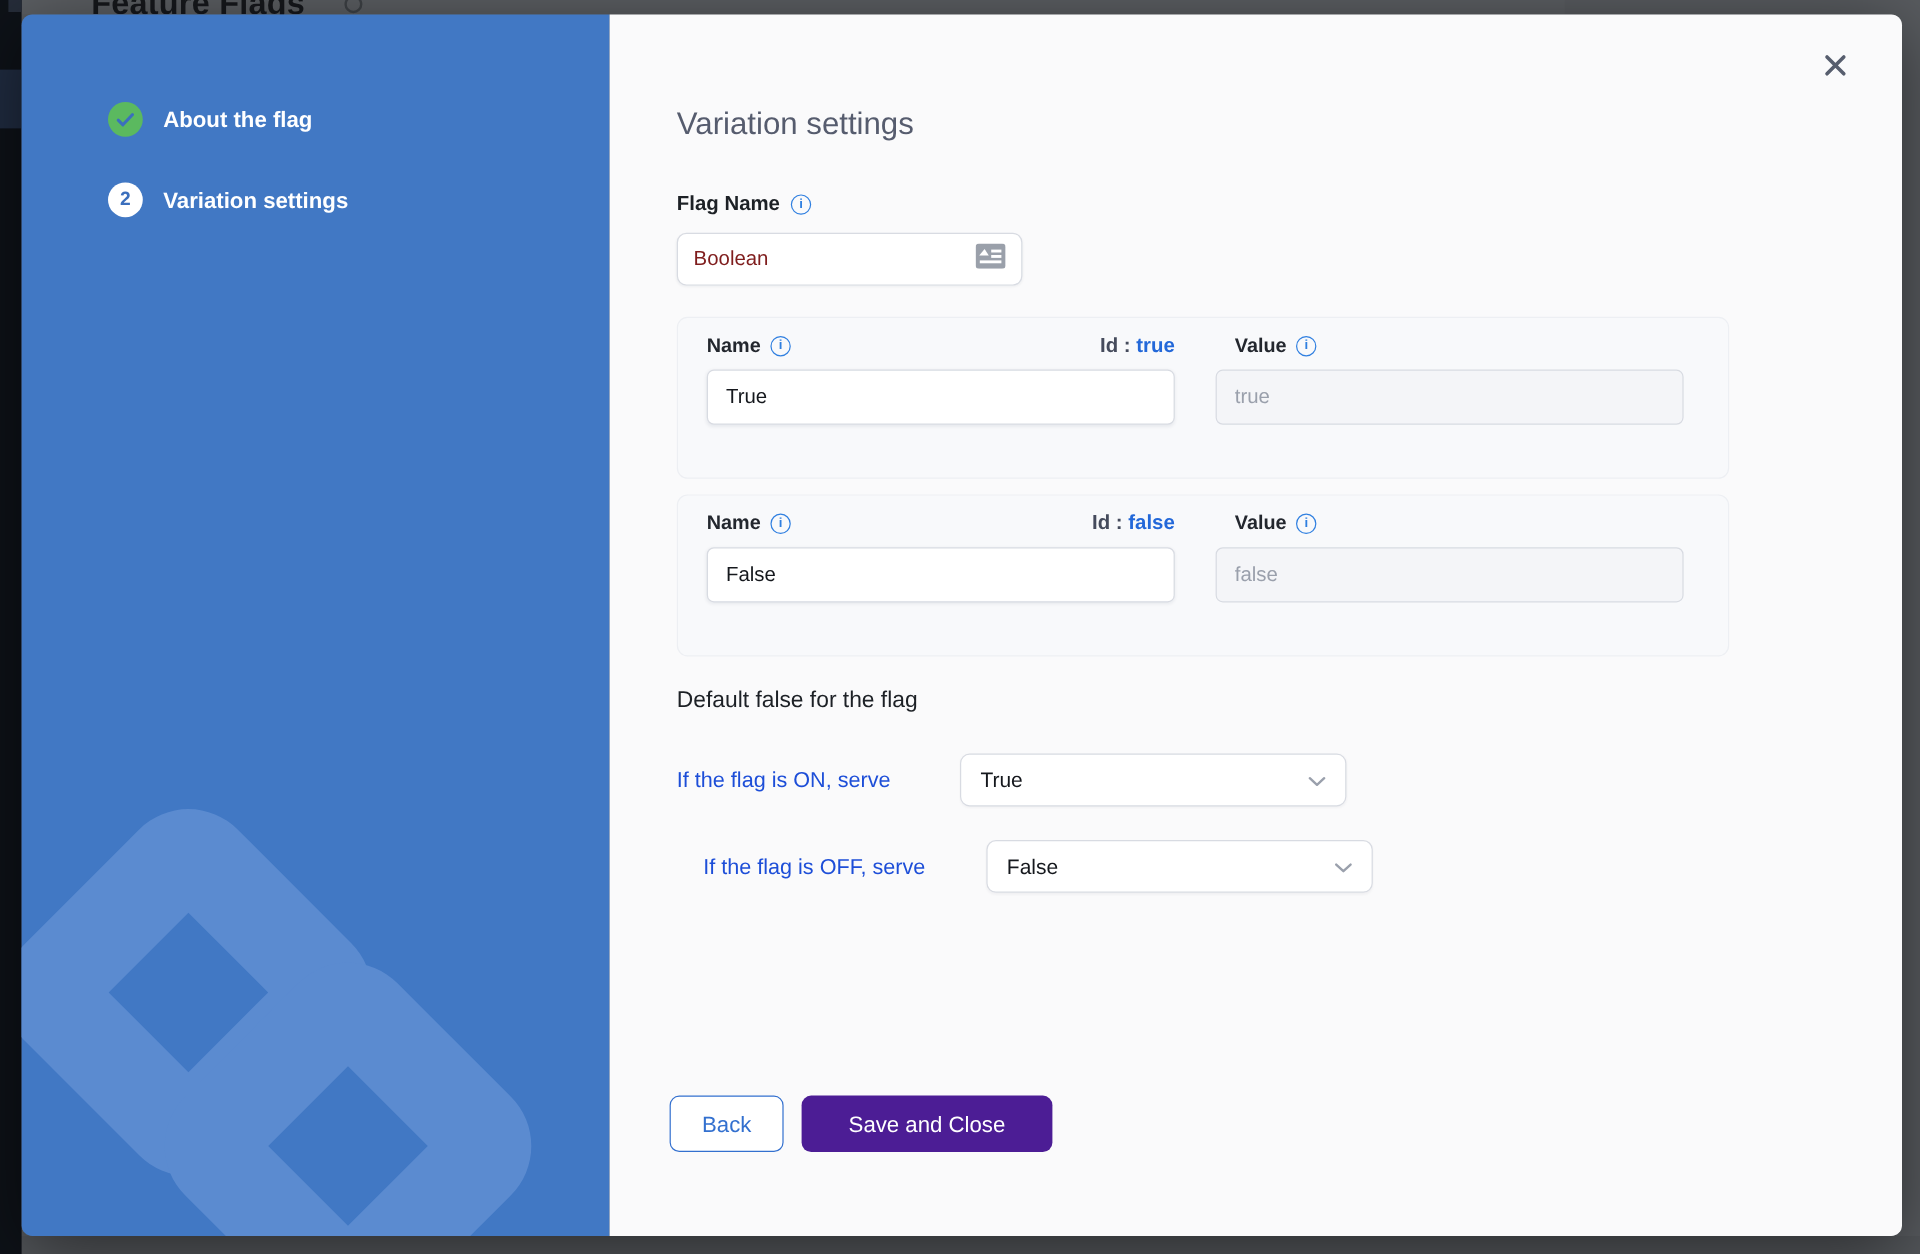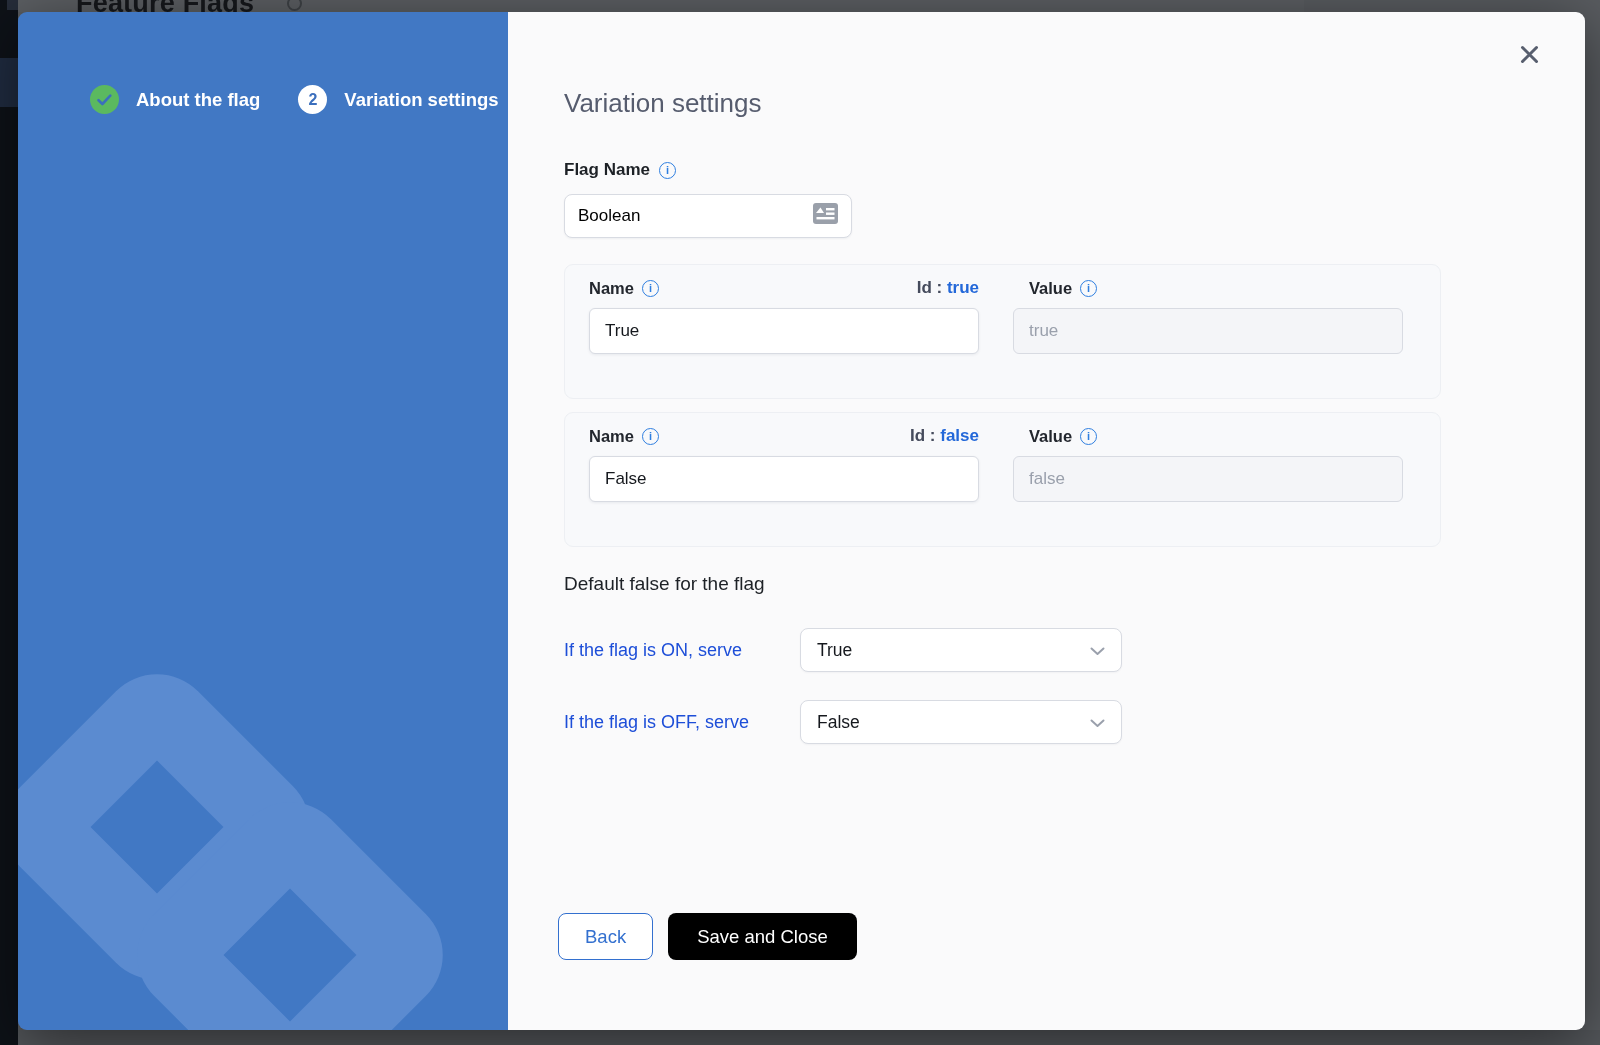--- a/index.html
+++ b/index.html
@@ -45,21 +45,21 @@
     position:absolute; left:18px; top:12px; width:1567px; height:1018px;
     border-radius:9px; display:flex; z-index:10;
     box-shadow:0 12px 60px rgba(0,0,0,.5);
   }
 
   
   .modal-sidebar {
     width:490px; flex:none; background:#4178c4;
     border-radius:9px 0 0 9px; position:relative; overflow:hidden;
   }
-  .steps { position:absolute; top:73px; left:72px; display:flex; flex-direction:row; gap:38px; }
+  .steps { position:absolute; top:73px; left:72px; display:flex; flex-direction:column; gap:38px; }
   .step { display:flex; align-items:center; gap:17px; cursor:pointer; }
   .step-circle {
     width:29px; height:29px; border-radius:50%; flex:none;
     display:flex; align-items:center; justify-content:center;
   }
   .step-circle.done { background:#5bb95f; }
   .step-circle.current { background:#ffffff; color:#3b6fbd; font-weight:700; font-size:16px; }
   .step-label { color:#ffffff; font-size:18.5px; font-weight:600; }
   .step.active .step-label { font-weight:700; }
 
@@ -94,21 +94,21 @@
     width:17px; height:17px; border-radius:50%;
     border:1.5px solid #2f7fe0; color:#2f7fe0;
     font-size:11px; font-weight:700; font-style:normal; line-height:1;
     display:inline-flex; align-items:center; justify-content:center;
     cursor:pointer; flex:none;
   }
   .flag-type-box {
     position:absolute; left:56px; top:182px; width:288px; height:44px;
     background:#ffffff; border:1px solid #d8dbe2; border-radius:8px;
     display:flex; align-items:center; padding:0 13px;
-    font-size:17px; color:#000000; cursor:pointer;
+    font-size:17px; color:#7f1d1d; cursor:pointer;
     box-shadow:0 1px 2px rgba(20,30,50,.05);
   }
   .ft-spacer { flex:1; }
 
   
   .var-card {
     position:absolute; left:56px; width:877px; height:135px;
     background:#f8f9fb; border:1px solid #edeff3; border-radius:9px;
     padding:13px 24px 0;
   }
@@ -135,42 +135,42 @@
   .value-input { margin-left:34px; background:#f4f5f8; }
   .value-input::placeholder { color:#9aa0ac; opacity:1; }
 
   
   .default-heading {
     position:absolute; left:56px; top:561px;
     font-size:19px; font-weight:500; color:#1d2126;
   }
   .rule-row { position:absolute; left:56px; display:flex; align-items:center; }
   .rr-1 { top:616px; }
-  .rr-2 { top:688px; }
+  .rr-2 { top:688px;margin-left:22px; }
   .rule-label { font-size:18px; color:#1d4ed8; width:236px; flex:none; }
   .rule-select {
     width:322px; height:44px; background:#ffffff;
     border:1px solid #d8dbe2; border-radius:8px;
     display:flex; align-items:center; justify-content:space-between;
     padding:0 16px; font-size:17.5px; color:#15181d; cursor:pointer;
     box-shadow:0 1px 2px rgba(20,30,50,.04);
   }
 
   
   .footer-actions { position:absolute; left:50px; top:901px; display:flex; gap:15px; }
   .btn {
     height:47px; border-radius:8px; font-size:18.5px; font-weight:400;
     display:flex; align-items:center; justify-content:center;
     cursor:pointer; font-family:"Liberation Sans", sans-serif;
   }
   .btn-back {
     background:#ffffff; border:1.5px solid #3370cf; color:#3370cf; padding:0 26px;
   }
   .btn-save {
-    background:#000000; border:none; color:#ffffff; padding:0 29px;
+    background:#4c1d95; border:none; color:#ffffff; padding:0 39px;
   }
 </style>
 </head>
 <body>
 
 <div class="backdrop-top">
   <div class="bg-page-title">Feature Flags</div>
   <div class="bg-title-info"></div>
 </div>
 <div class="backdrop-bottom"></div>

